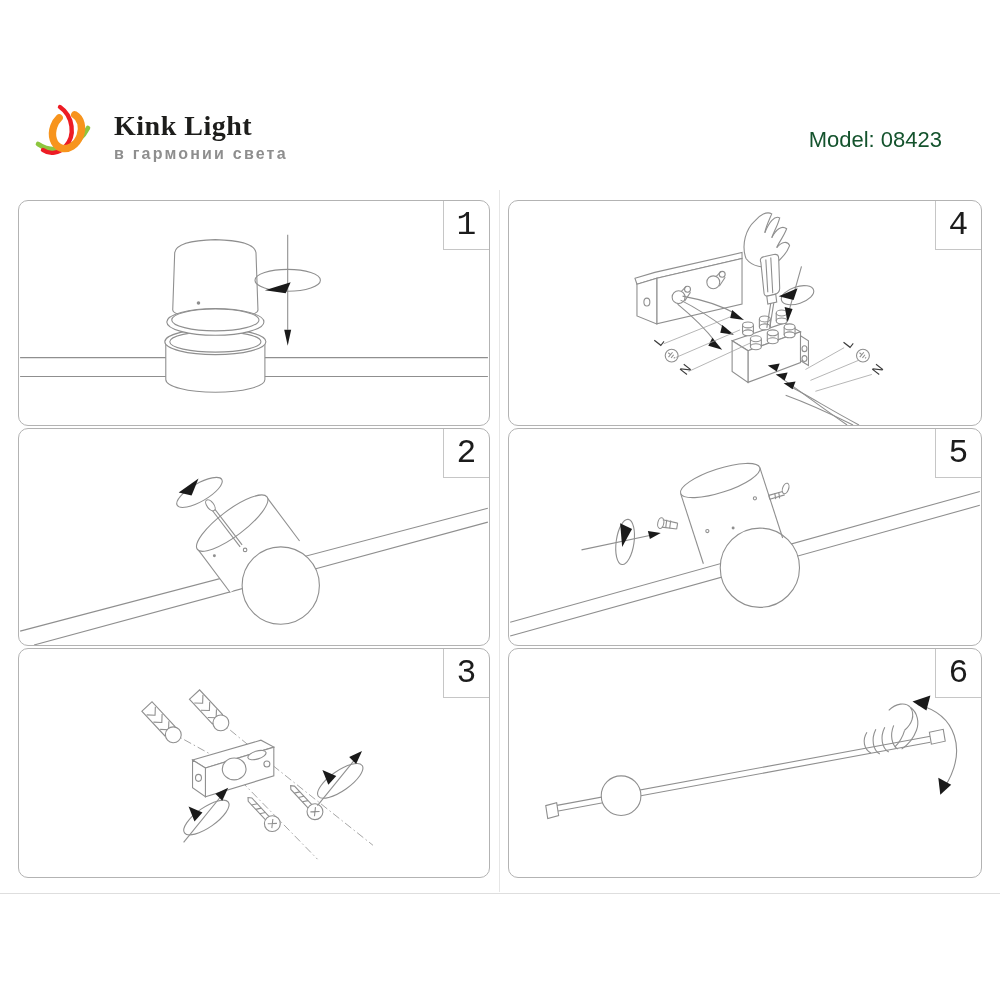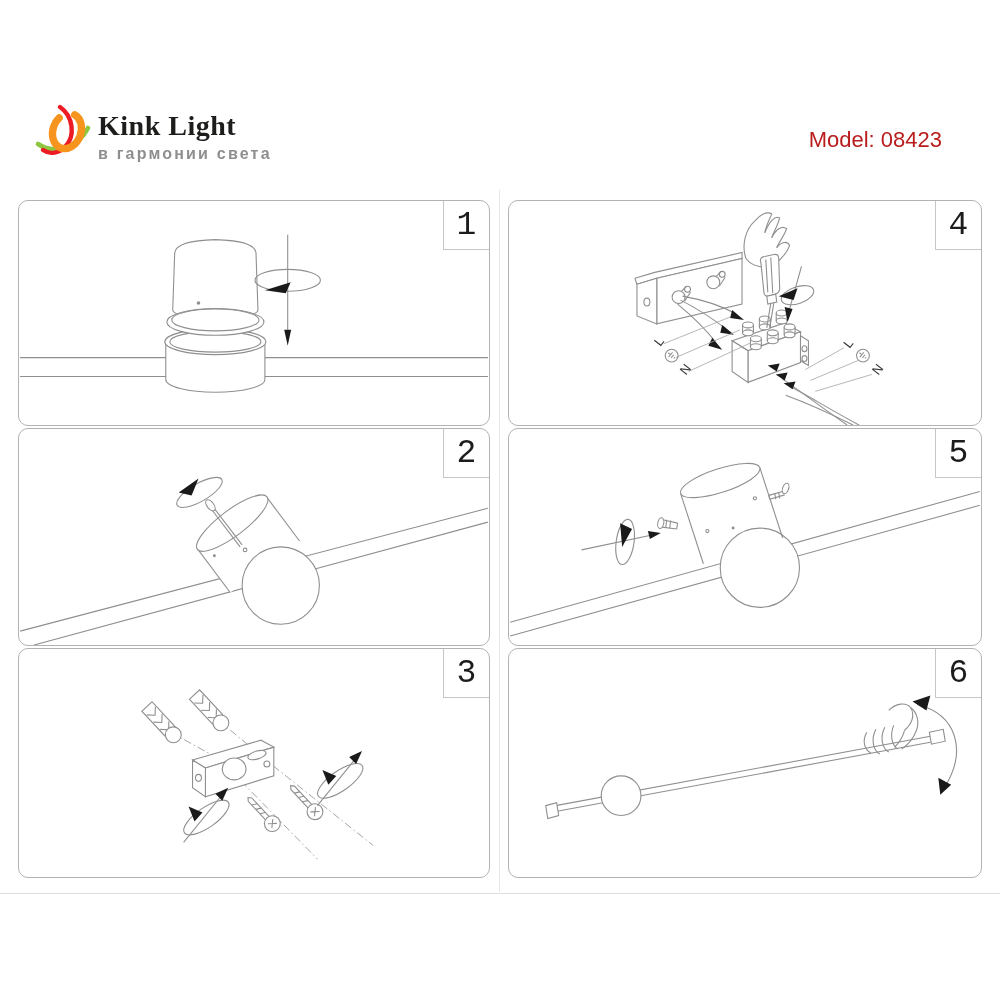--- a/index.html
+++ b/index.html
@@ -1,29 +1,29 @@
 <!DOCTYPE html>
 <html><head>
 <meta charset="utf-8">
 <style>
   html,body{margin:0;padding:0;background:#fff;}
   .page{position:relative;width:1000px;height:1000px;background:#fff;overflow:hidden;
         font-family:"Liberation Sans",sans-serif;color:#111;}
 
   
-  .logo{position:absolute;left:34px;top:102px;display:flex;align-items:flex-start;}
+  .logo{position:absolute;left:34px;top:102px;display:flex;align-items:flex-start;gap:16px;}
   .logo-icon{width:58px;height:64px;}
   .logo-text{margin-left:6px;padding-top:10px;}
   .brand{font-family:"Liberation Serif",serif;font-weight:bold;font-size:28px;
          color:#1d1d1b;letter-spacing:.5px;line-height:1;}
   .tagline{font-size:16px;color:#8e8e8e;letter-spacing:2.2px;margin-top:5px;font-weight:bold;}
   .title-wrap{position:absolute;left:0;right:0;top:110px;text-align:center;}
   .title{display:inline-block;font-size:45px;font-weight:bold;color:#0c0c0c;
          transform:scaleX(.80);transform-origin:center;white-space:nowrap;letter-spacing:0px;}
-  .model{position:absolute;right:58px;top:127px;font-size:22px;color:#b91c1c;}
+  .model{position:absolute;right:58px;top:127px;font-size:22px;color:#14532d;}
 
   
   .fold-line{position:absolute;left:499px;top:190px;width:1px;height:702px;background:#e6e6e6;}
   .scan-edge{position:absolute;left:0;right:0;top:893px;height:1px;background:#dedede;}
 
   
   .panel{position:absolute;border:1px solid #b3b3b3;border-radius:10px;background:#fff;box-sizing:border-box;}
   .p1{left:18px; top:200px;width:472px;height:226px;}
   .p2{left:18px; top:428px;width:472px;height:218px;}
   .p3{left:18px; top:648px;width:472px;height:230px;}

